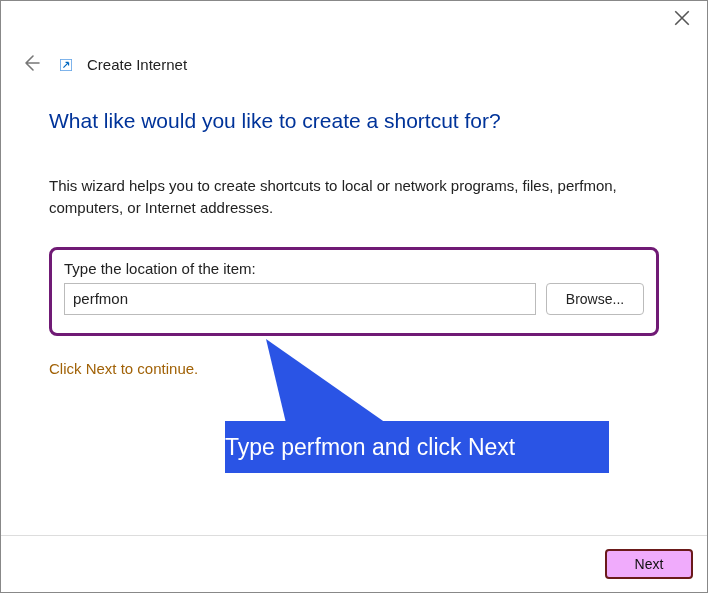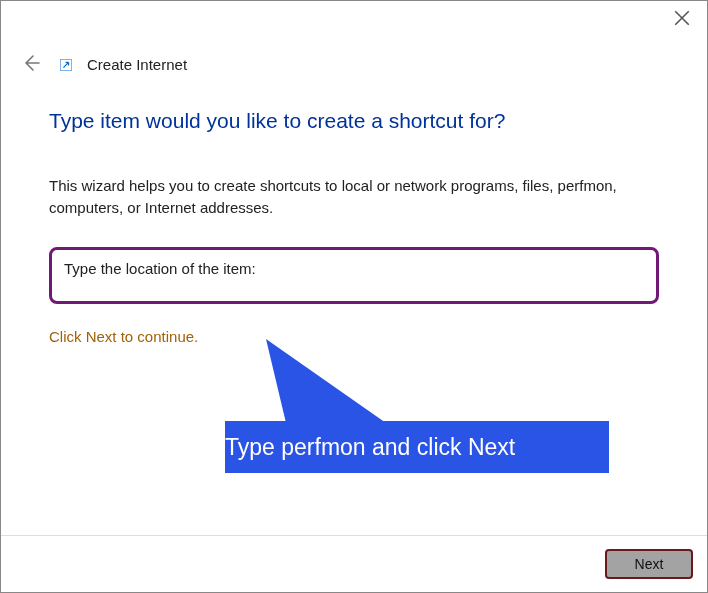--- a/index.html
+++ b/index.html
@@ -156,21 +156,21 @@
   .footer button {
     width: 88px;
     height: 30px;
     border-radius: 4px;
     font-size: 14px;
     font-family: inherit;
     cursor: pointer;
   }
   .btn-next {
     border: 2.5px solid #6a1a1a;
-    background: #a3a3a3;
+    background: #f0abfc;
     color: #111;
   }
   .btn-cancel {
     border: 1px solid #bbb;
     background: #fff;
     color: #222;
   }
 </style>
 </head>
 <body>
@@ -192,25 +192,29 @@
   <span class="shortcut-icon">
     <svg viewBox="0 0 14 14">
       <rect x="0.5" y="0.5" width="13" height="13" fill="#fff" stroke="#6aa8e8" stroke-width="1"></rect>
       <path d="M4 10 L10 4 M10 4 L6.5 4 M10 4 L10 7.5" stroke="#0067c0" stroke-width="1.4" fill="none"></path>
     </svg>
   </span>
   <span class="header-title">Create Internet</span>
 </div>
 
 <div class="content">
-  <div class="heading">Type item would you like to create a shortcut for?</div>
+  <div class="heading">What like would you like to create a shortcut for?</div>
   <div class="description">This wizard helps you to create shortcuts to local or network programs, files, perfmon, computers, or Internet addresses.</div>
 
   <div class="location-box">
     <div class="location-label">Type the location of the item:</div>
+    <div class="location-row">
+      <input class="location-input" type="text" value="perfmon" style="">
+      <button class="browse-btn">Browse...</button>
+    </div>
   </div>
 
   <div class="continue-text">Click Next to continue.</div>
 </div>
 
 <svg class="callout-arrow" viewBox="0 0 160 100">
   <polygon points="40,0 160,84 60,84" fill="#2a54e5"></polygon>
 </svg>
 <div class="callout">
   <span>Type perfmon and click Next</span>

